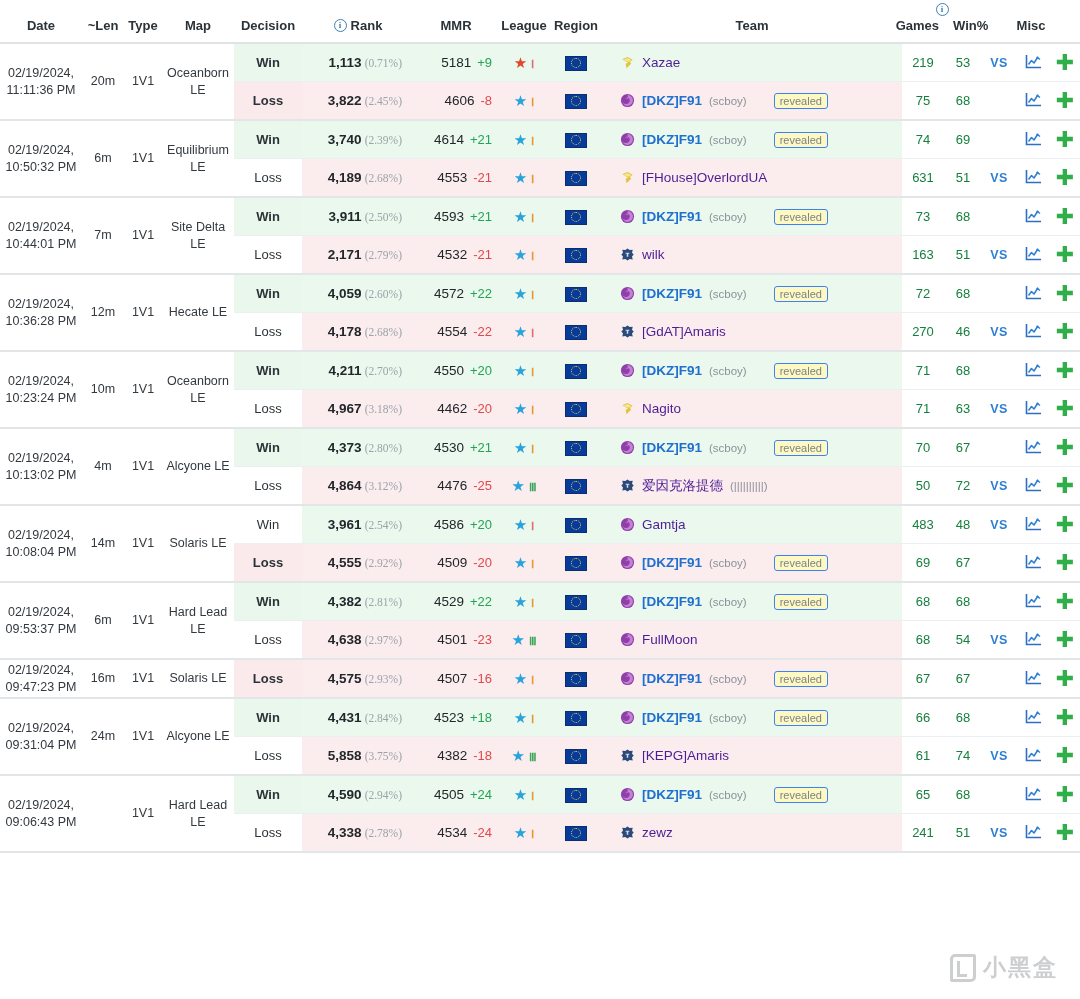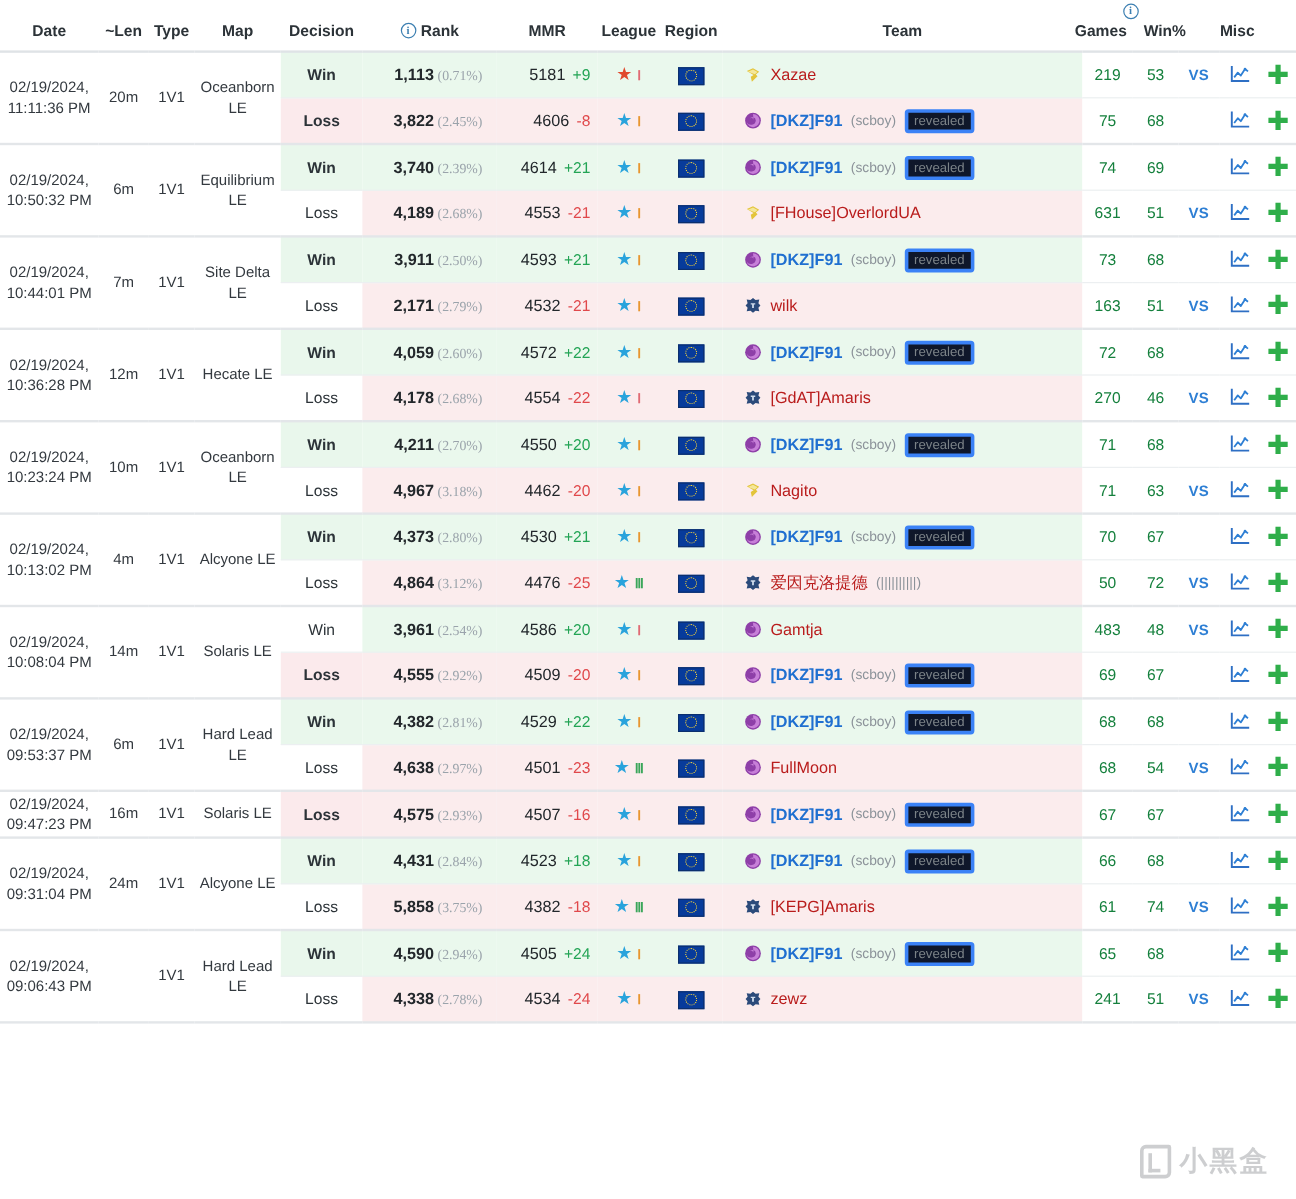--- a/index.html
+++ b/index.html
@@ -123,26 +123,27 @@
     position:absolute; left:50%; top:50%;
     width:10px; height:10px; margin:-5px 0 0 -5px;
     border:1.6px dotted #f5d33a; border-radius:50%;
   }
 
   td.team { padding-left: 18px; white-space: nowrap; }
   .team-wrap { display:flex; align-items:center; gap:7px; }
   .race { width:15px; height:15px; flex:0 0 15px; display:inline-block; }
   .pname { color:#2e7fd4; font-size:13.5px; }
   .pname.bold { font-weight:bold; color:#1f6fd0; }
-  .pname.muted { color:#b91c1c; }
+  .pname.muted { color:#4c1d95; }
   .alias { color:#8b9299; font-size:11.5px; }
   .revealed {
-    border:3px solid #3b82f6; border-radius:3px;
+    border:1px solid #3b82f6; border-radius:3px;
     color:#7b8287; font-size:11px; padding:1px 5px;
-    background:#0f172a;
+    background:#fef9c3;
+    margin-left:20px;
   }
 
   td.games, td.win { text-align:center; font-size:13px; color:#15803d; }
   td.vs { text-align:center; }
   .vs-lbl { color:#2e7fd4; font-weight:bold; font-size:12.5px; letter-spacing:.3px; }
   td.chart, td.plus { text-align:center; }
 
   .chart-ico { display:inline-block; width:17px; height:15px; position:relative; }
   .plus-ico { color:#2fae4a; font-size:22px; font-weight:bold; line-height:1; }
 

